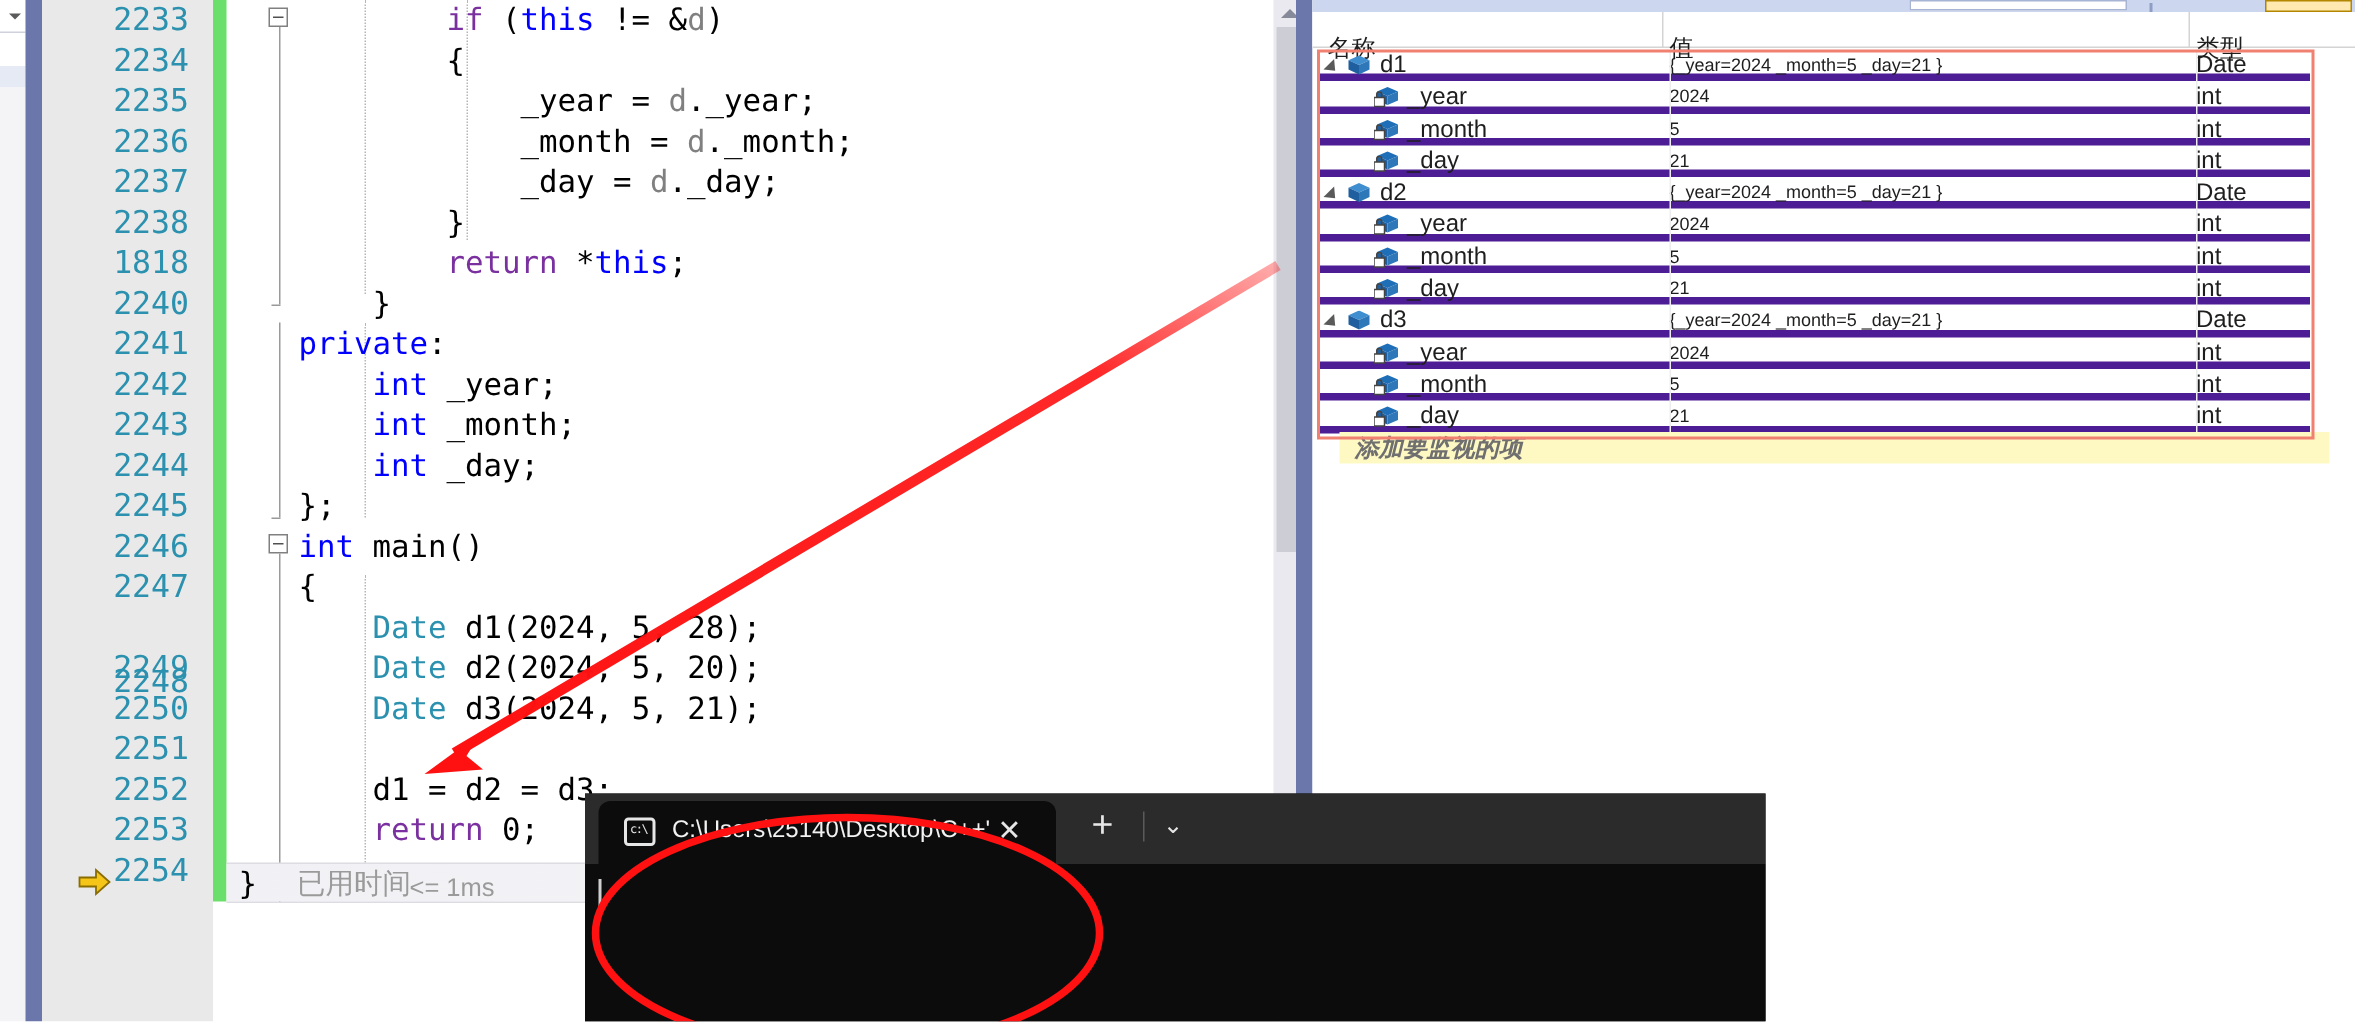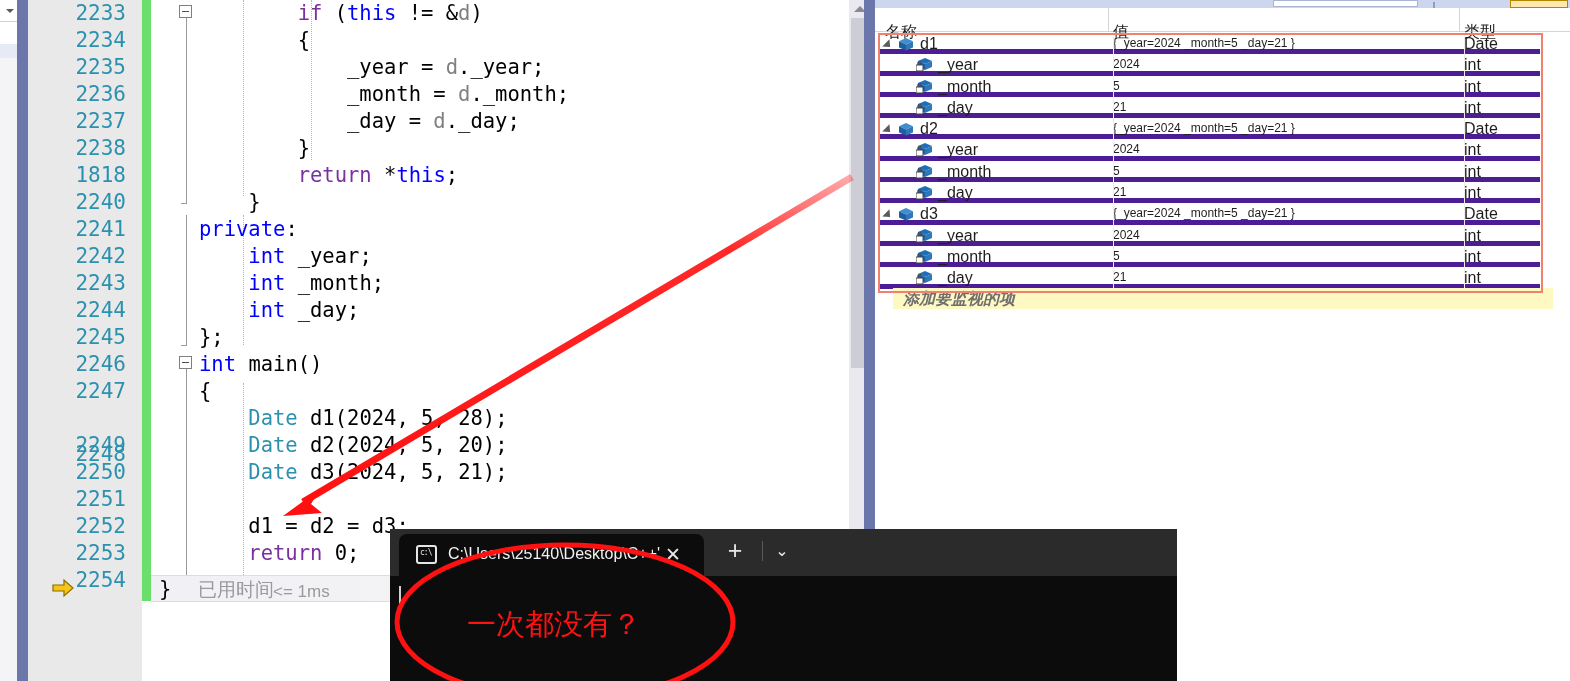--- a/index.html
+++ b/index.html
@@ -418,15 +418,14 @@
       <linearGradient id="arrfade" x1="1" y1="0" x2="0" y2="1">
         <stop offset="0%" stop-color="#ff1111" stop-opacity="0.35"></stop>
         <stop offset="22%" stop-color="#ff1111" stop-opacity="0.9"></stop>
         <stop offset="100%" stop-color="#ff1111" stop-opacity="1"></stop>
       </linearGradient>
     </defs>
     <line x1="852" y1="177" x2="303" y2="502" stroke="url(#arrfade)" stroke-width="7"></line>
     <path d="M283 516 L320 489 L311 504 L322 513 Z" fill="#ff1111"></path>
     <ellipse cx="565" cy="622" rx="168" ry="77" fill="none" stroke="#ff1111" stroke-width="5"></ellipse>
   </svg>
-  <div class="anno-text" id="annotext" style="left:467px; top:605px">一次都没有？</div>
 
 </div>
 
 </body></html>

